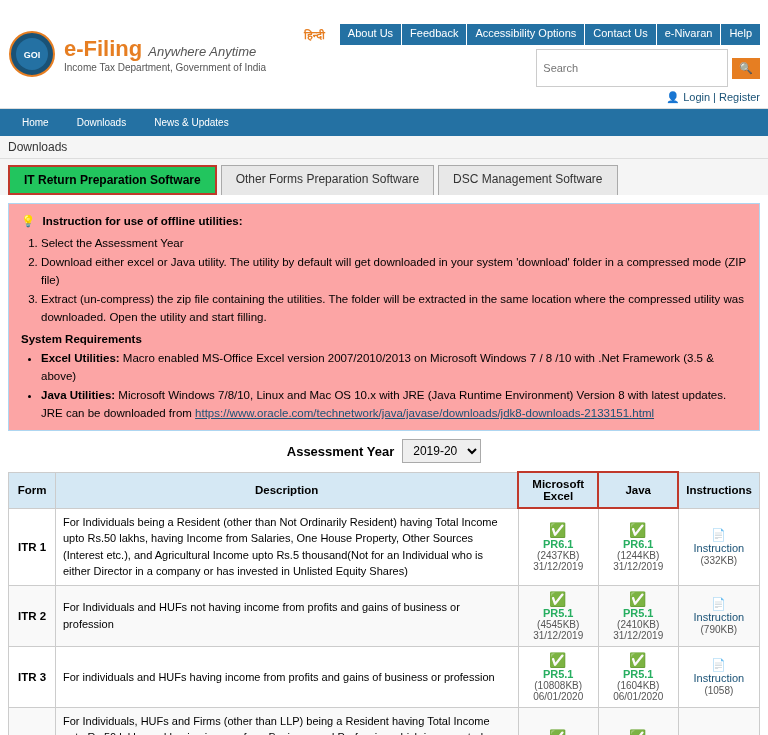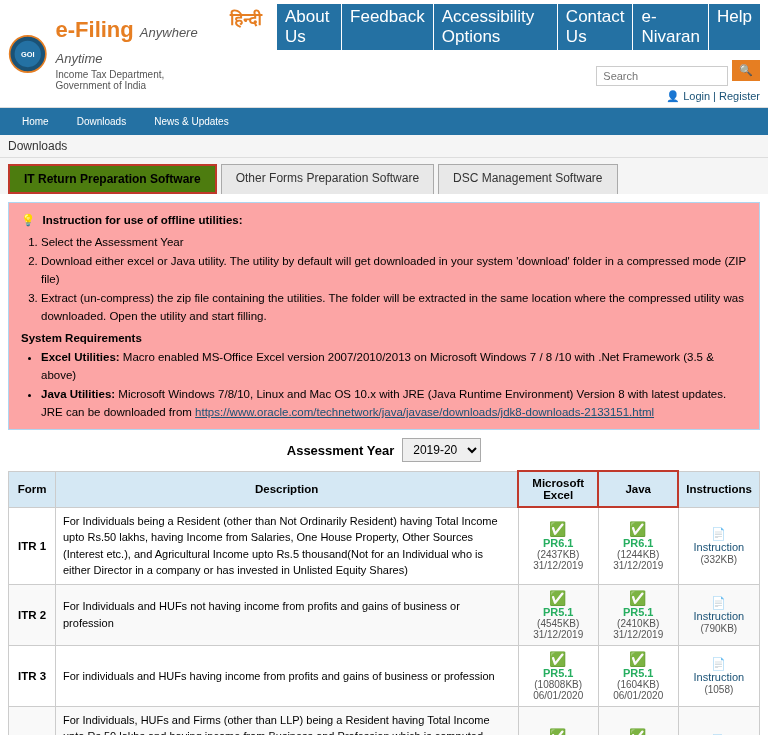--- a/index.html
+++ b/index.html
@@ -47,41 +47,41 @@
     }
     .top-nav-links {
       display: flex;
       gap: 0;
     }
     .top-nav-links a {
       background: #2471a3;
       color: #fff;
       padding: 3px 8px;
       text-decoration: none;
-      font-size: 17px;
+      font-size: 11px;
       border-right: 1px solid #fff;
+      margin-top: 20px;
     }
     .top-nav-links a:last-child { border-right: none; }
     .top-nav-links .hindi-link {
       background: transparent;
       color: #e67e22;
       font-weight: bold;
       margin-right: 6px;
     }
     .search-row {
       display: flex;
       align-items: center;
       gap: 4px;
     }
     .search-row input {
-      padding: 3px 6px;
+      padding: 12px 6px;
       border: 1px solid #ccc;
       font-size: 11px;
-      width: 132px;
-      margin-top: 12px;
+      width: 192px;
     }
     .search-btn {
       background: #e67e22;
       border: none;
       color: #fff;
       padding: 4px 7px;
       cursor: pointer;
       font-size: 11px;
     }
     .login-register {
@@ -124,21 +124,21 @@
     .tab {
       padding: 6px 14px;
       border: 1px solid #aaa;
       font-size: 12px;
       cursor: pointer;
       background: #e8e8e8;
       color: #333;
       border-bottom: none;
     }
     .tab.active {
-      background: #4d7c0f;
+      background: #22c55e;
       border: 2px solid #c0392b;
       color: #000;
       font-weight: bold;
     }
 
     
     .instructions-box {
       margin: 8px;
       padding: 8px 12px;
       background: #fca5a5;

